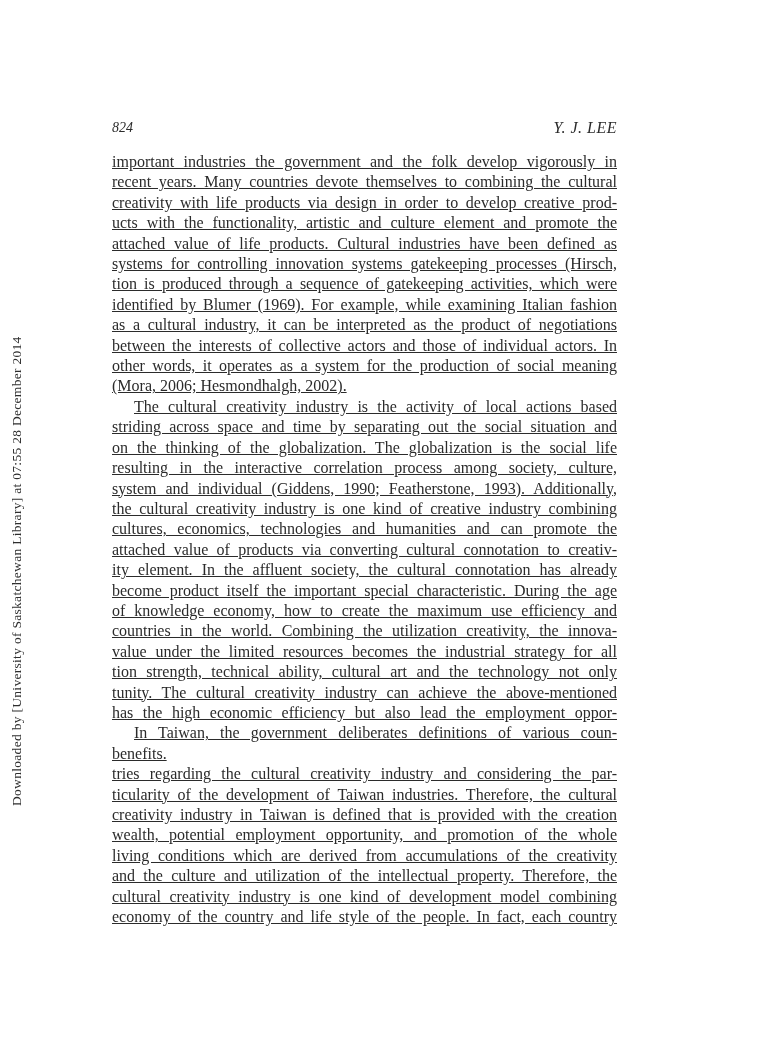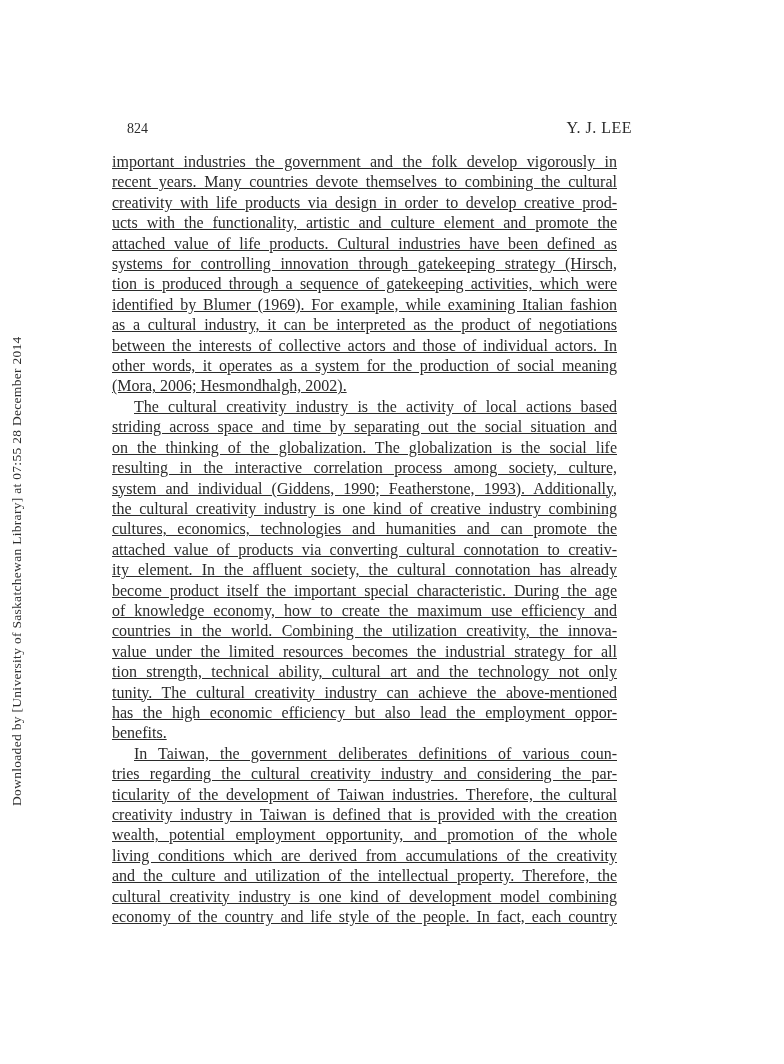--- a/index.html
+++ b/index.html
@@ -22,27 +22,28 @@
     top: 806px;
     transform-origin: 0 0;
     transform: rotate(-90deg);
     white-space: nowrap;
     font-size: 13.5px;
     letter-spacing: 0.3px;
     color: #2e2e2e;
   }
   .header {
     position: absolute;
-    left: 127px;
+    left: 112px;
     top: 119px;
     width: 505px;
     display: flex;
     justify-content: space-between;
-    align-items: flex-end;
+    align-items: center;
     font-size: 14px;
+    font-style: italic;
   }
   .header .author {
     font-size: 16px;
     letter-spacing: 0.5px;
   }
   .body-text {
     position: absolute;
     left: 112px;
     top: 152px;
     width: 505px;
@@ -73,21 +74,21 @@
     <span class="pagenum">824</span>
     <span class="author">Y. J. LEE</span>
   </div>
 
   <div class="body-text" id="article-body">
       <div class="line">important industries the government and the folk develop vigorously in</div>
       <div class="line">recent years. Many countries devote themselves to combining the cultural</div>
       <div class="line">creativity with life products via design in order to develop creative prod-</div>
       <div class="line">ucts with the functionality, artistic and culture element and promote the</div>
       <div class="line">attached value of life products. Cultural industries have been defined as</div>
-      <div class="line">systems for controlling innovation through gatekeeping strategy (Hirsch,</div>
+      <div class="line">systems for controlling innovation systems gatekeeping processes (Hirsch,</div>
       <div class="line">tion is produced through a sequence of gatekeeping activities, which were</div>
       <div class="line">identified by Blumer (1969). For example, while examining Italian fashion</div>
       <div class="line">as a cultural industry, it can be interpreted as the product of negotiations</div>
       <div class="line">between the interests of collective actors and those of individual actors. In</div>
       <div class="line">other words, it operates as a system for the production of social meaning</div>
       <div class="line last">(Mora, 2006; Hesmondhalgh, 2002).</div>
       <div class="line indent">The cultural creativity industry is the activity of local actions based</div>
       <div class="line">striding across space and time by separating out the social situation and</div>
       <div class="line">on the thinking of the globalization. The globalization is the social life</div>
       <div class="line">resulting in the interactive correlation process among society, culture,</div>
@@ -96,22 +97,22 @@
       <div class="line">cultures, economics, technologies and humanities and can promote the</div>
       <div class="line">attached value of products via converting cultural connotation to creativ-</div>
       <div class="line">ity element. In the affluent society, the cultural connotation has already</div>
       <div class="line">become product itself the important special characteristic. During the age</div>
       <div class="line">of knowledge economy, how to create the maximum use efficiency and</div>
       <div class="line">countries in the world. Combining the utilization creativity, the innova-</div>
       <div class="line">value under the limited resources becomes the industrial strategy for all</div>
       <div class="line">tion strength, technical ability, cultural art and the technology not only</div>
       <div class="line">tunity. The cultural creativity industry can achieve the above-mentioned</div>
       <div class="line">has the high economic efficiency but also lead the employment oppor-</div>
+      <div class="line indent">In Taiwan, the government deliberates definitions of various coun-</div>
       <div class="line last">benefits.</div>
-      <div class="line indent">In Taiwan, the government deliberates definitions of various coun-</div>
       <div class="line">tries regarding the cultural creativity industry and considering the par-</div>
       <div class="line">ticularity of the development of Taiwan industries. Therefore, the cultural</div>
       <div class="line">creativity industry in Taiwan is defined that is provided with the creation</div>
       <div class="line">wealth, potential employment opportunity, and promotion of the whole</div>
       <div class="line">living conditions which are derived from accumulations of the creativity</div>
       <div class="line">and the culture and utilization of the intellectual property. Therefore, the</div>
       <div class="line">cultural creativity industry is one kind of development model combining</div>
       <div class="line">economy of the country and life style of the people. In fact, each country</div>
     </div>
 

